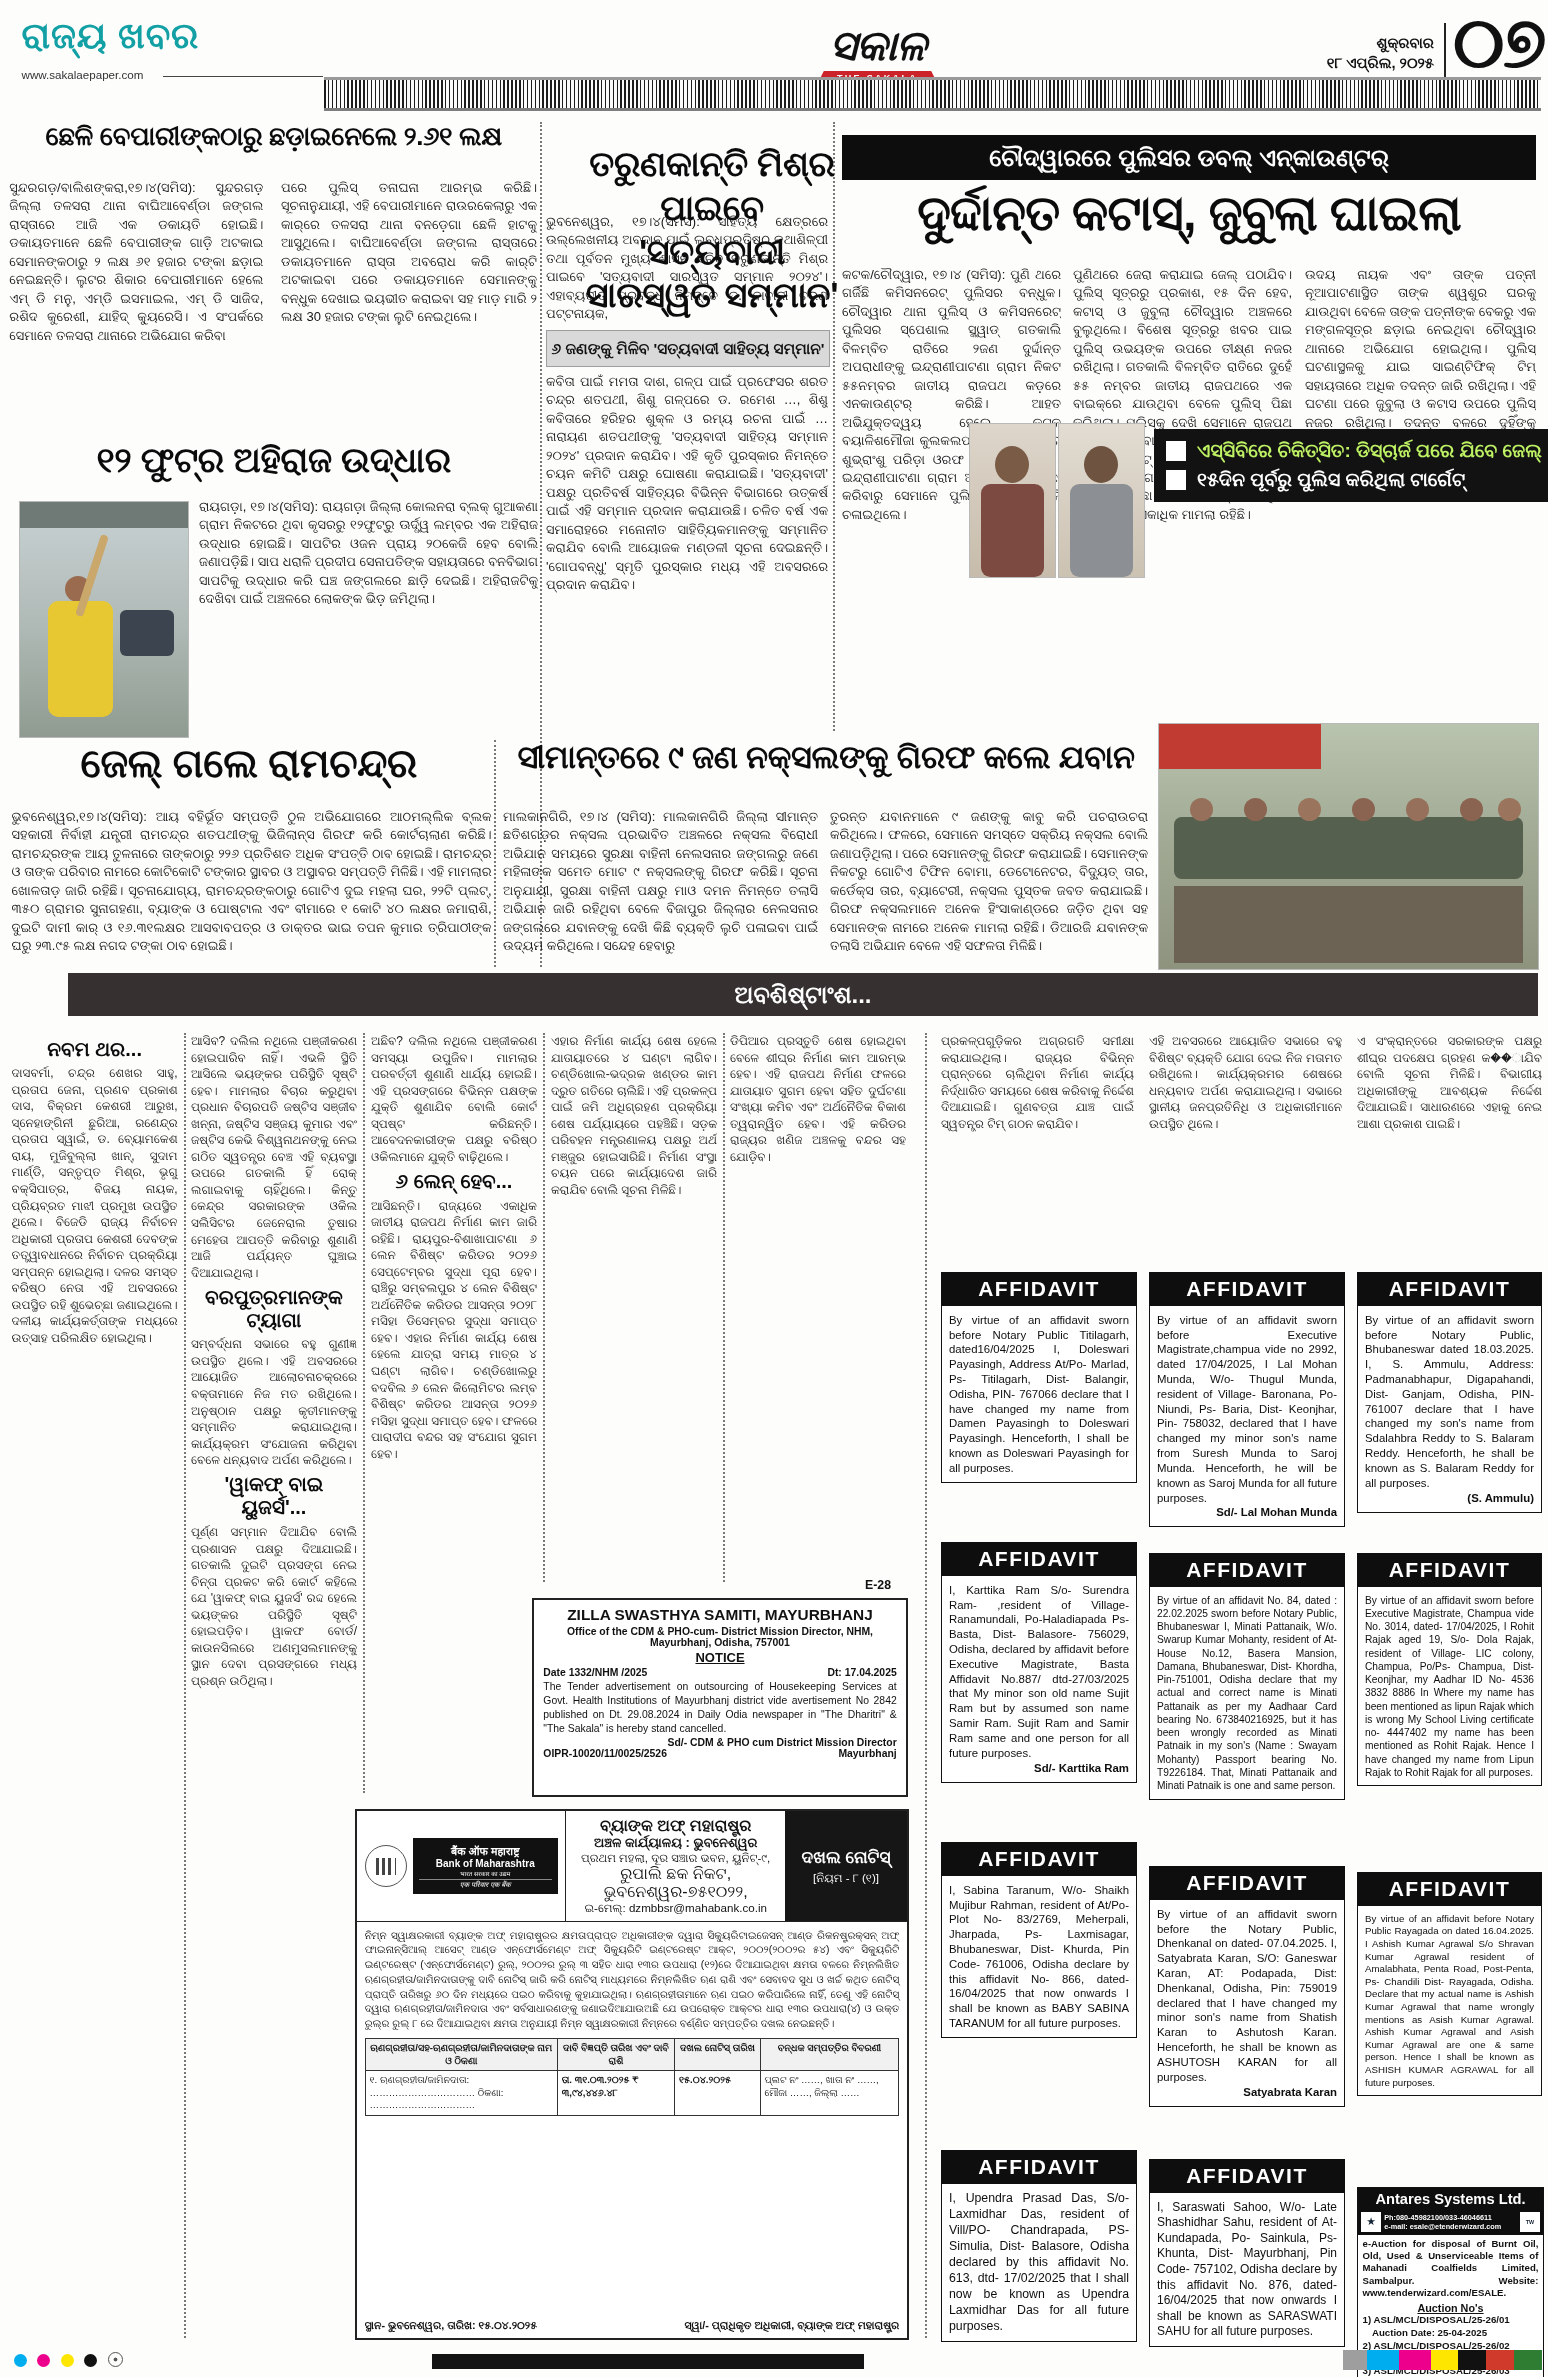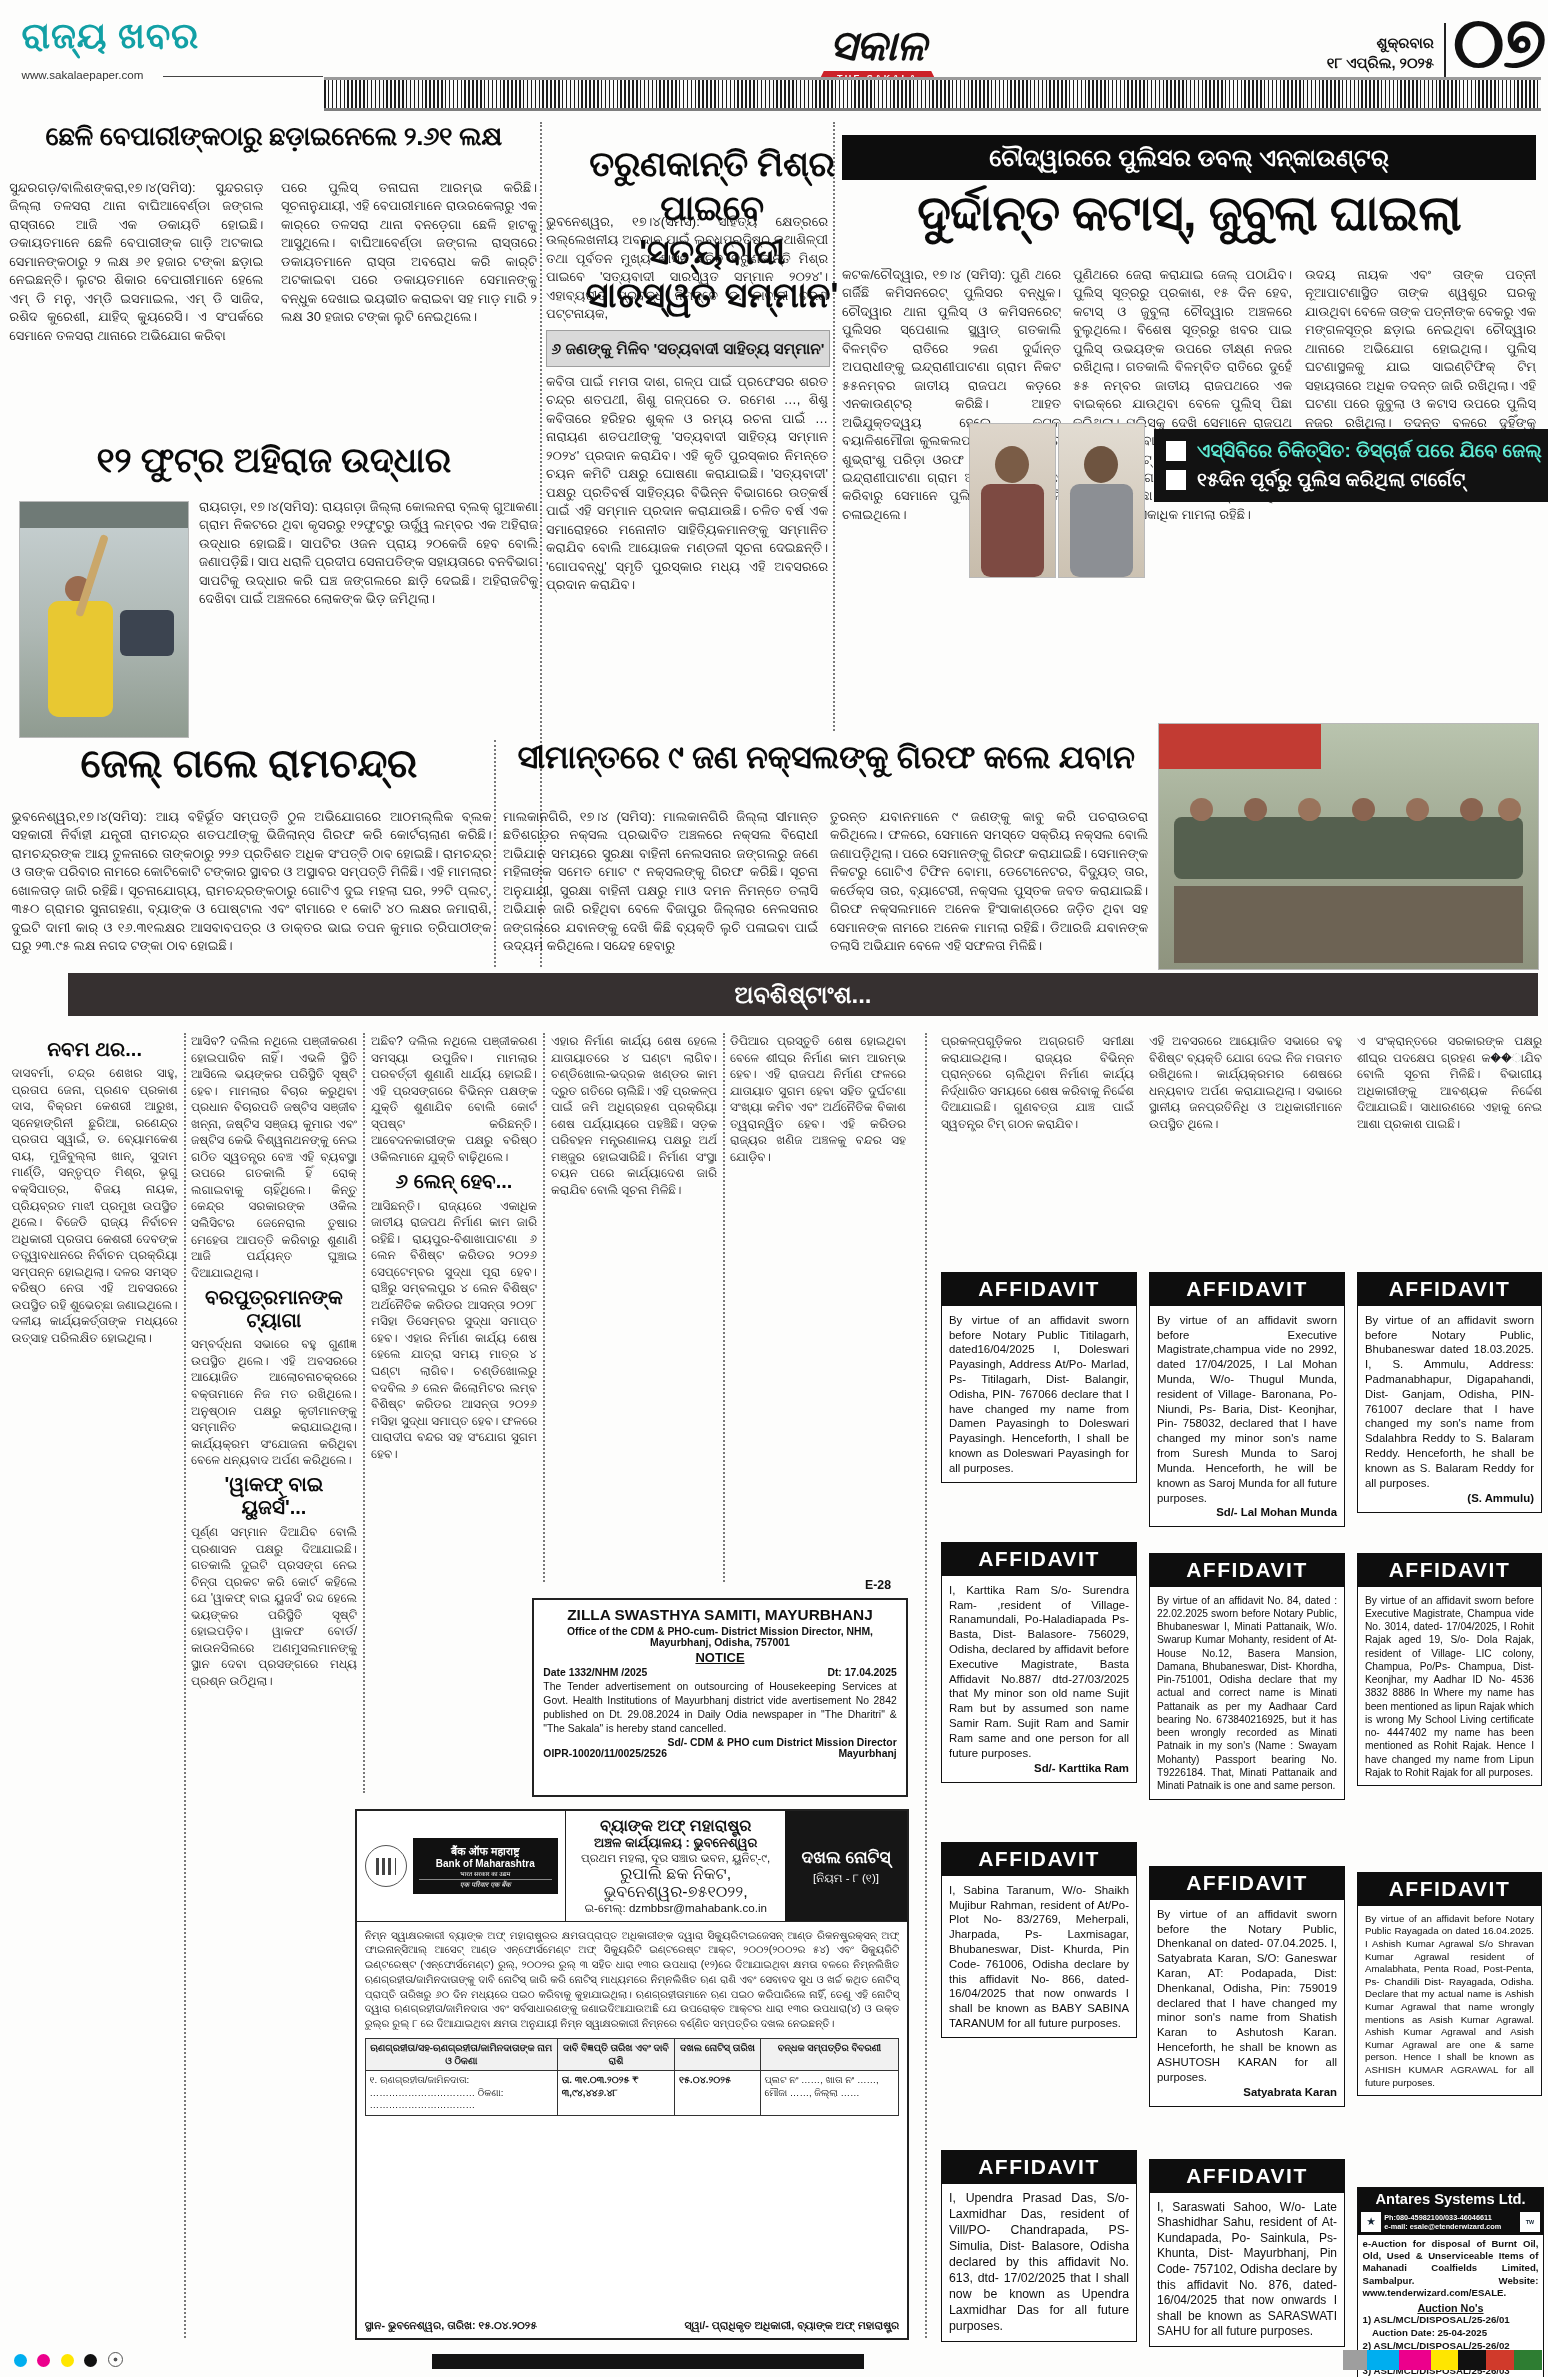--- a/index.html
+++ b/index.html
@@ -89,21 +89,21 @@
   <div class="photo" style="left:969px;top:423px;width:85px;height:153px;background:linear-gradient(180deg,#ded6cb,#c7bcab);">
     <div style="position:absolute;left:25.4px;top:21.6px;width:34px;height:37px;border-radius:50%;background:#7a5c46;"></div>
     <div style="position:absolute;left:10.8px;top:60px;width:63px;height:93px;border-radius:9.3px;background:#7d4a42;"></div>
   </div>
   <div class="photo" style="left:1058px;top:423px;width:85px;height:153px;background:linear-gradient(180deg,#e2dcd2,#ccc2b2);">
     <div style="position:absolute;left:25.4px;top:21.6px;width:34px;height:37px;border-radius:50%;background:#6e5440;"></div>
     <div style="position:absolute;left:10.8px;top:60px;width:63px;height:93px;border-radius:9.3px;background:#8c8f94;"></div>
   </div>
 
   <div class="abs" style="left:1154px;top:429px;width:382px;background:#121212;padding:10.8px 12.3px;">
-    <div style="display:flex;align-items:center;color:#5eead4;font-weight:800;font-size:19px;margin-bottom:7.7px;">
+    <div style="display:flex;align-items:center;color:#bef264;font-weight:800;font-size:19px;margin-bottom:7.7px;">
       <span class="bullet"></span>
       <span>ଏସ୍‌ସିବିରେ ଚିକିତ୍ସିତ: ଡିସ୍‌ଚାର୍ଜ ପରେ ଯିବେ ଜେଲ୍</span>
     </div>
     <div style="display:flex;align-items:center;color:#fff;font-weight:800;font-size:19px;">
       <span class="bullet"></span>
       <span>୧୫ଦିନ ପୂର୍ବରୁ ପୁଲିସ କରିଥିଲା ଟାର୍ଗେଟ୍</span>
     </div>
   </div>
 
   <div class="abs dotv" style="left:494px;top:740px;height:227px;"></div>

